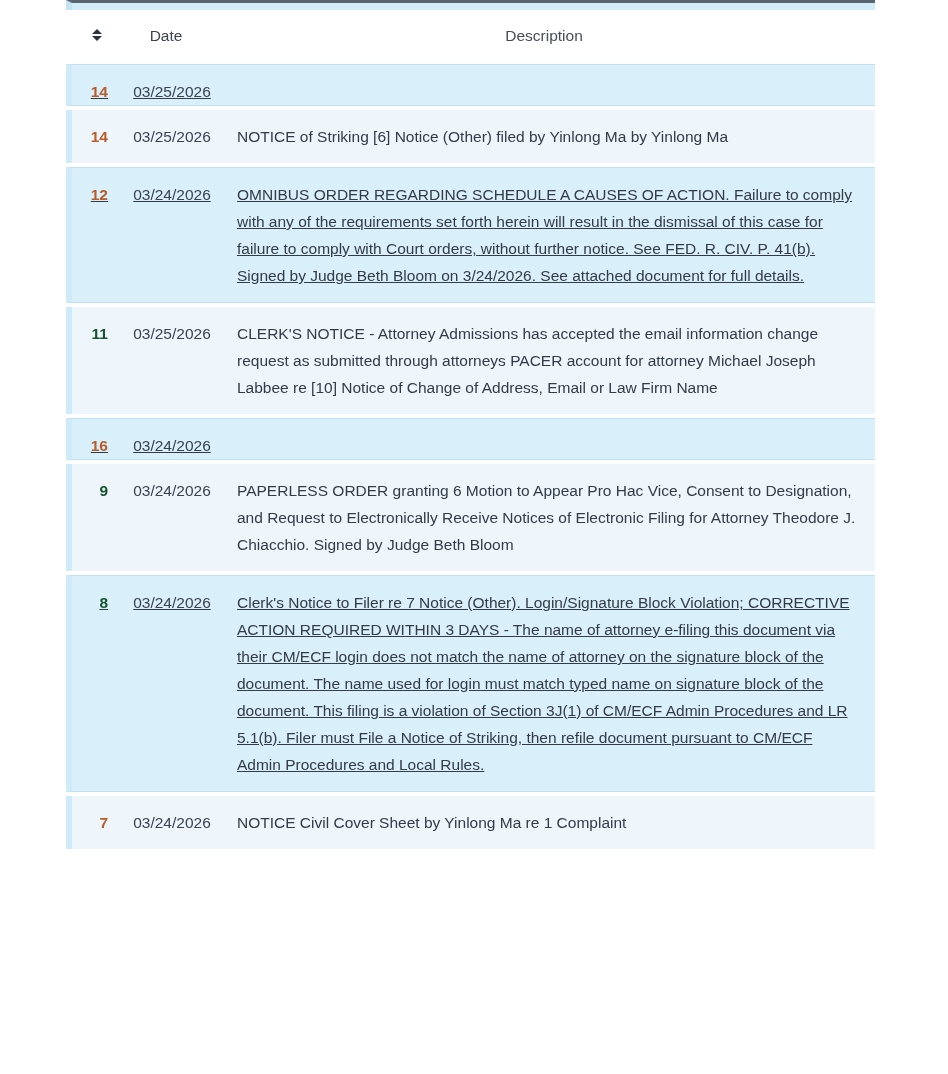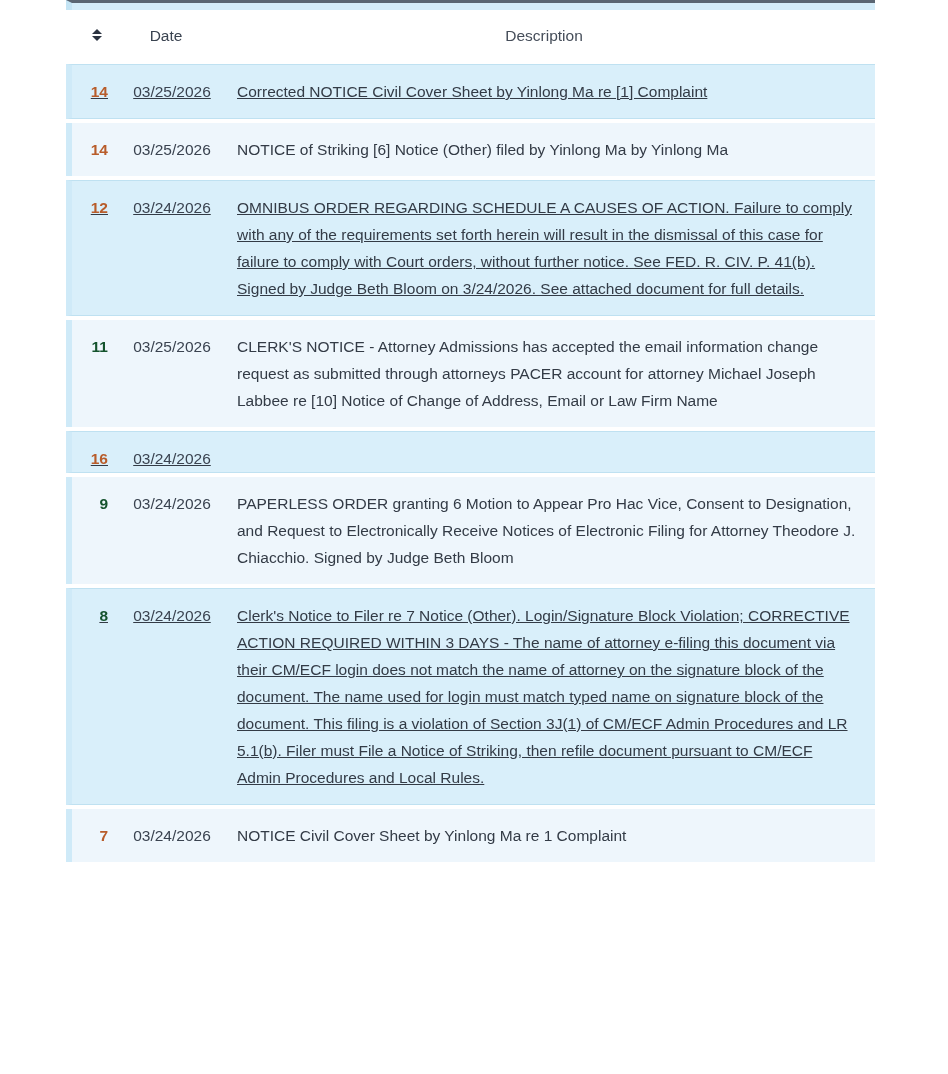--- a/index.html
+++ b/index.html
@@ -107,21 +107,20 @@
         <span class="tri-down"></span>
       </span>
     </div>
     <div class="cell-date">Date</div>
     <div class="cell-desc">Description</div>
   </div>
 
   <div class="row blue">
     <div class="cell-num orange">14</div>
     <div class="cell-date">03/25/2026</div>
-    <div class="cell-desc">Corrected NOTICE Civil Cover Sheet by Yinlong Ma re [1] Complaint</div>
   </div>
 
   <div class="row light">
     <div class="cell-num orange">14</div>
     <div class="cell-date">03/25/2026</div>
     <div class="cell-desc">NOTICE of Striking [6] Notice (Other) filed by Yinlong Ma by Yinlong Ma</div>
   </div>
 
   <div class="row blue">
     <div class="cell-num orange">12</div>

